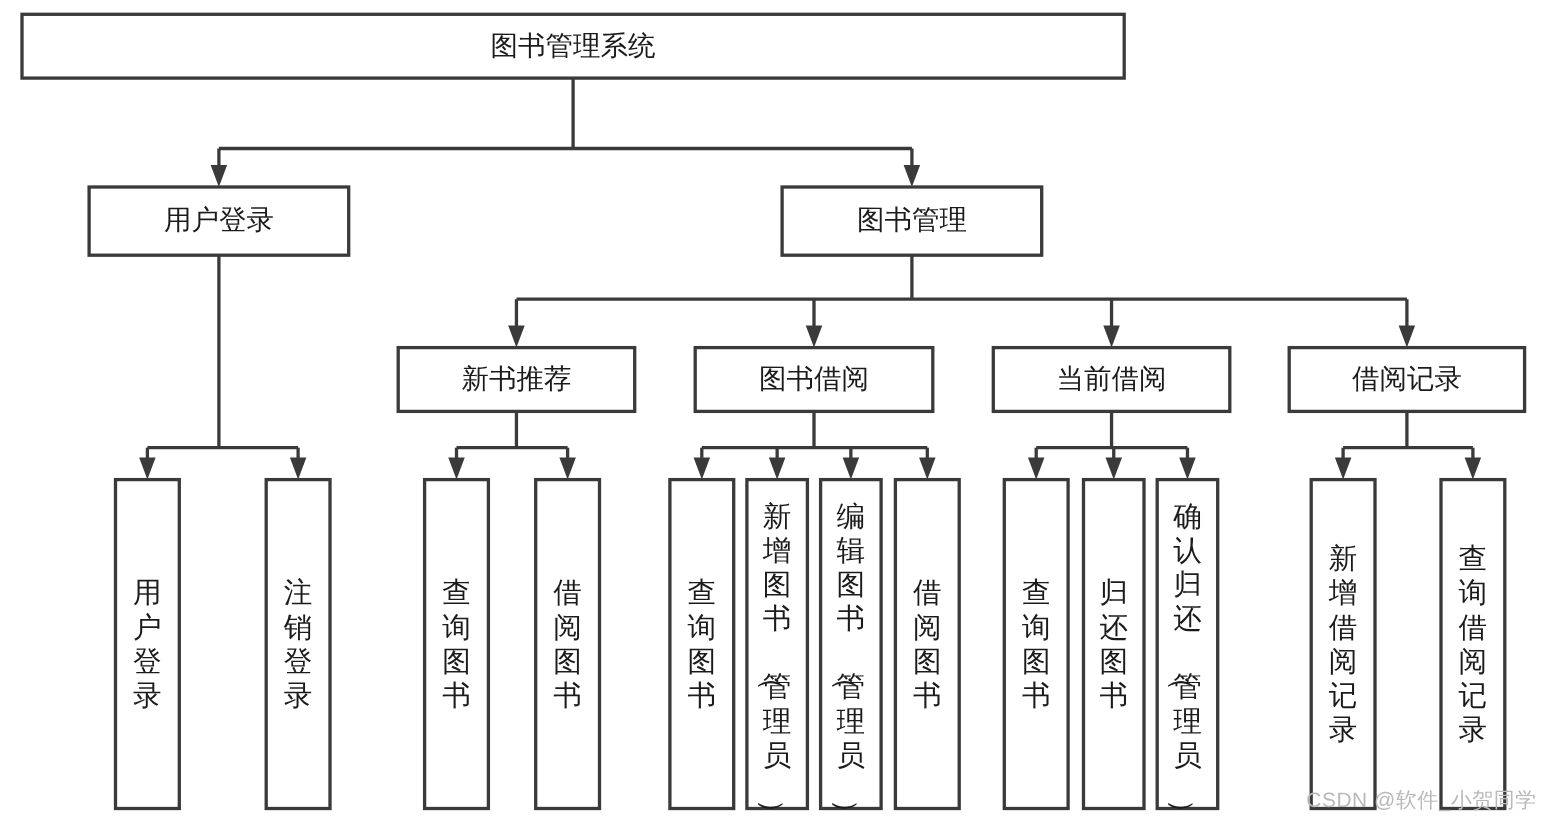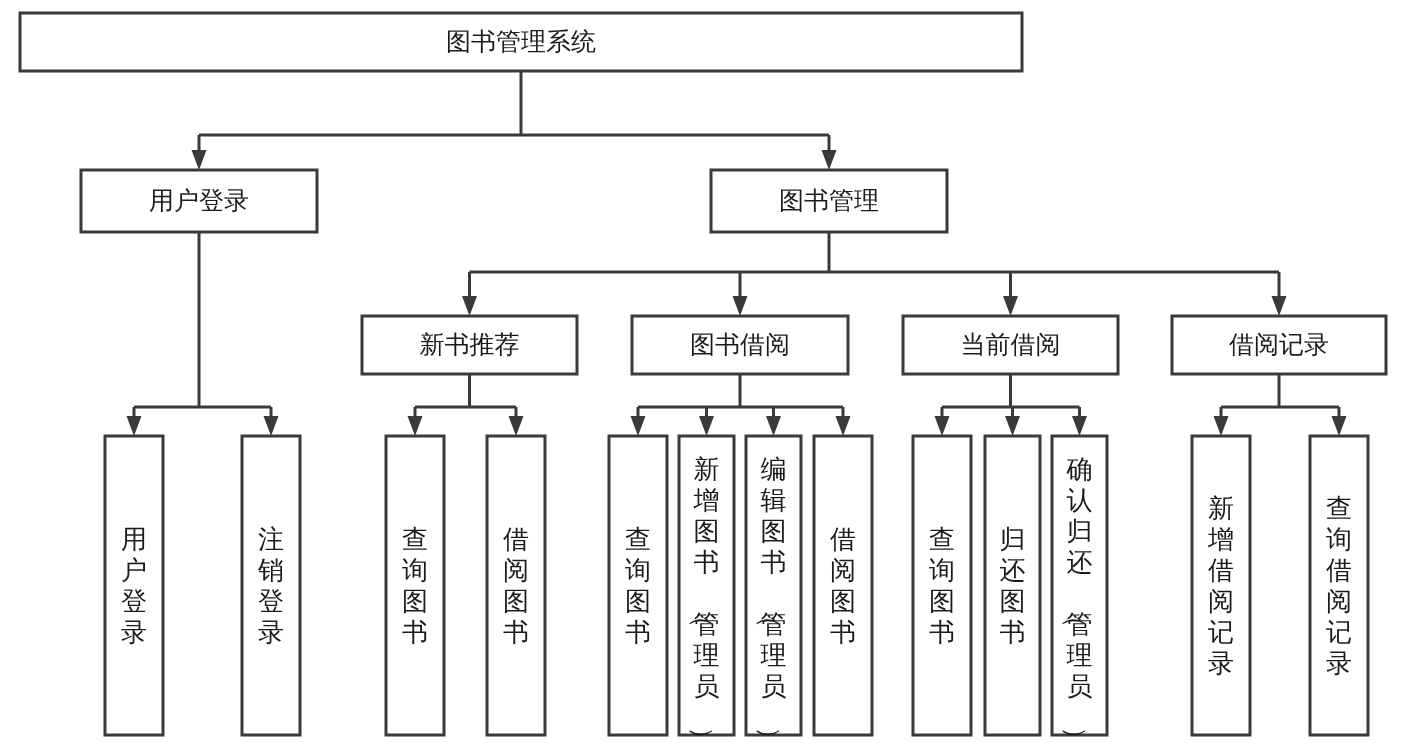--- a/index.html
+++ b/index.html
@@ -224,13 +224,14 @@
         <g>
           <rect x="1192" y="436" width="58" height="299" class="node-box"></rect>
           <text x="1221" class="node-label-v"><tspan x="1221" y="516.68">新</tspan><tspan x="1221" y="547.68">增</tspan><tspan x="1221" y="578.68">借</tspan><tspan x="1221" y="609.68">阅</tspan><tspan x="1221" y="640.68">记</tspan><tspan x="1221" y="671.68">录</tspan></text>
         </g>
         <g>
           <rect x="1310" y="436" width="58" height="299" class="node-box"></rect>
           <text x="1339" class="node-label-v"><tspan x="1339" y="516.68">查</tspan><tspan x="1339" y="547.68">询</tspan><tspan x="1339" y="578.68">借</tspan><tspan x="1339" y="609.68">阅</tspan><tspan x="1339" y="640.68">记</tspan><tspan x="1339" y="671.68">录</tspan></text>
         </g>
       </g>
   </svg>
+  <div class="watermark">CSDN @软件_小贺同学</div>
 </div>
 
 </body></html>

